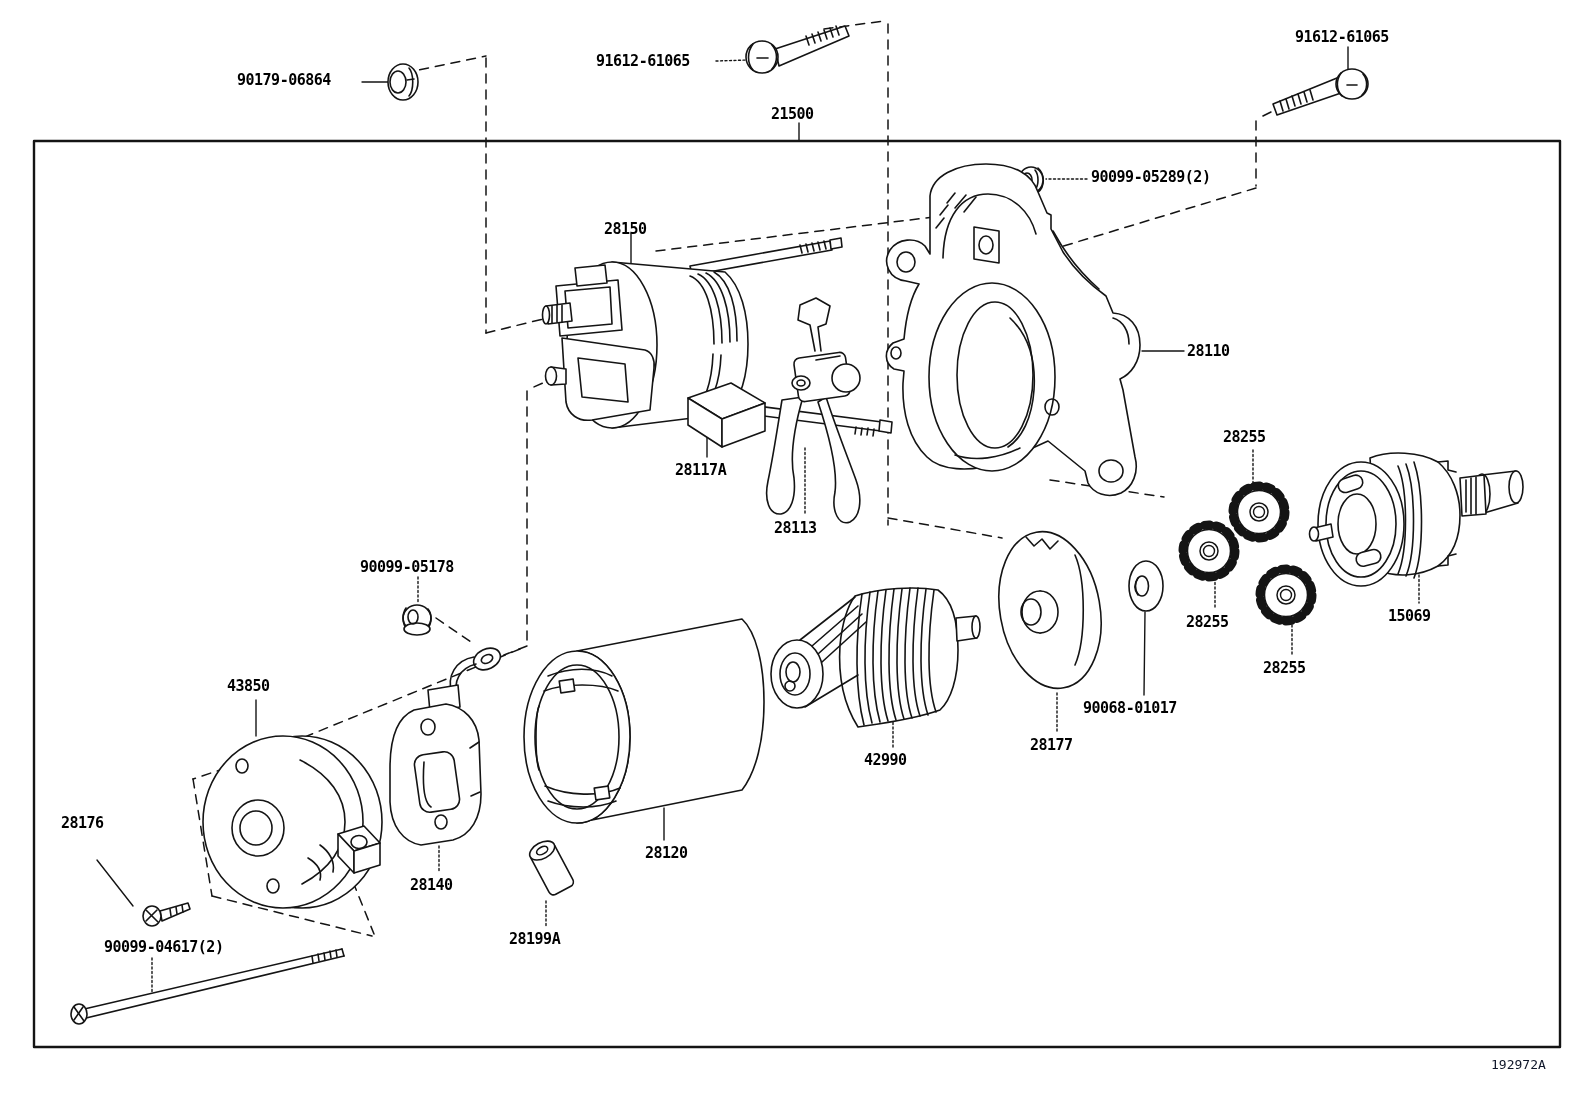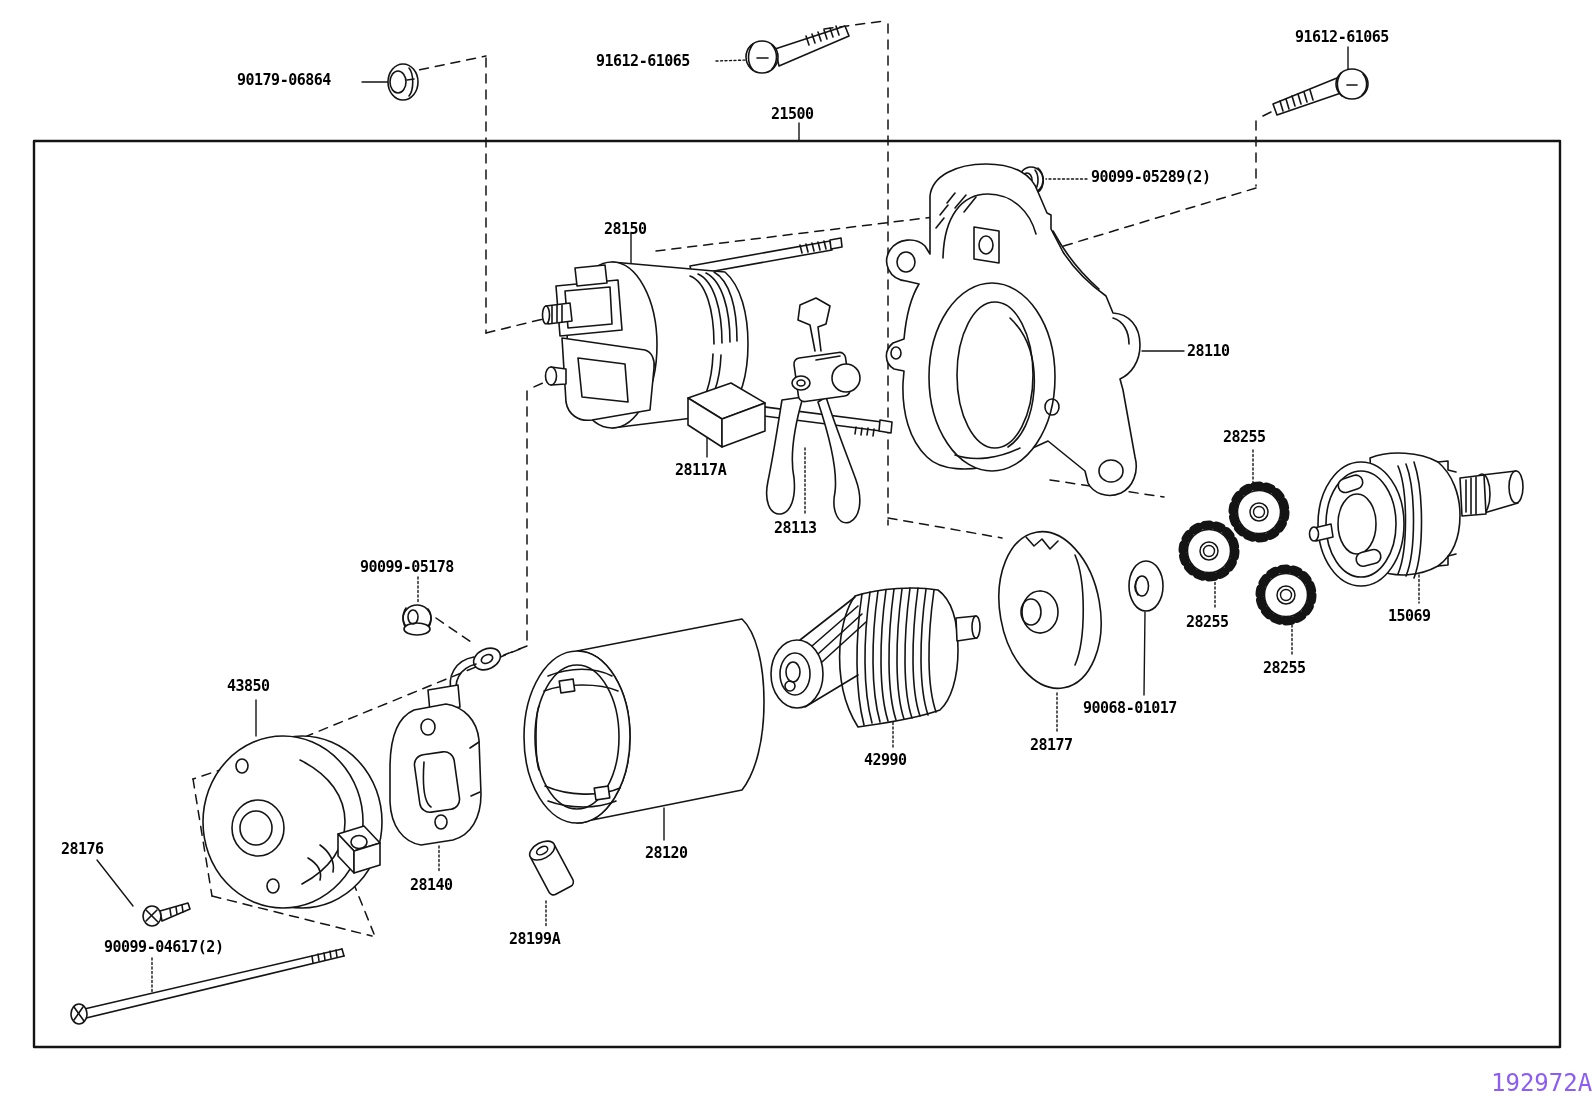--- a/index.html
+++ b/index.html
@@ -2,21 +2,21 @@
 <html><head>
 <meta charset="utf-8">
 <style>
   html,body{margin:0;padding:0;background:#fff;}
   .stage{position:relative;width:1592px;height:1099px;background:#fff;overflow:hidden;
          font-family:"DejaVu Sans Mono", monospace;}
   .stage svg{position:absolute;left:0;top:0;}
   .plabel{position:absolute;font-family:"DejaVu Sans Mono", monospace;font-weight:700;
           font-size:15px;line-height:22px;color:#000;letter-spacing:-0.5px;white-space:nowrap;}
   .footer-code{position:absolute;font-family:"DejaVu Sans Mono", monospace;font-weight:400;
-          font-size:24px;color:#8b5cf6;letter-spacing:0;margin-top:12px;}
+          font-size:13px;color:#0f172a;letter-spacing:0;}
 </style>
 </head>
 <body>
 
 <div class="stage">
 
 <svg width="1592" height="1099" viewBox="0 0 1592 1099">
   <g fill="none" stroke="#141414" stroke-width="1.6" stroke-linecap="round" stroke-linejoin="round">
 
     <rect x="34" y="141" width="1526" height="906" stroke-width="2.4"></rect>
@@ -365,19 +365,19 @@
 <div class="plabel" style="left:1186px;top:611px">28255</div>
 <div class="plabel" style="left:1263px;top:657px">28255</div>
 <div class="plabel" style="left:1388px;top:605px">15069</div>
 <div class="plabel" style="left:1083px;top:697px">90068-01017</div>
 <div class="plabel" style="left:1030px;top:734px">28177</div>
 <div class="plabel" style="left:864px;top:749px">42990</div>
 <div class="plabel" style="left:645px;top:842px">28120</div>
 <div class="plabel" style="left:227px;top:675px">43850</div>
 <div class="plabel" style="left:410px;top:874px">28140</div>
 <div class="plabel" style="left:509px;top:928px">28199A</div>
-<div class="plabel" style="left:61px;top:838px">28176</div>
+<div class="plabel" style="left:61px;top:812px">28176</div>
 <div class="plabel" style="left:104px;top:936px">90099-04617(2)</div>
 <div class="plabel" style="left:360px;top:556px">90099-05178</div>
 
 <div class="footer-code" style="left:1491px;top:1057px">192972A</div>
 
 </div>
 
 </body></html>

